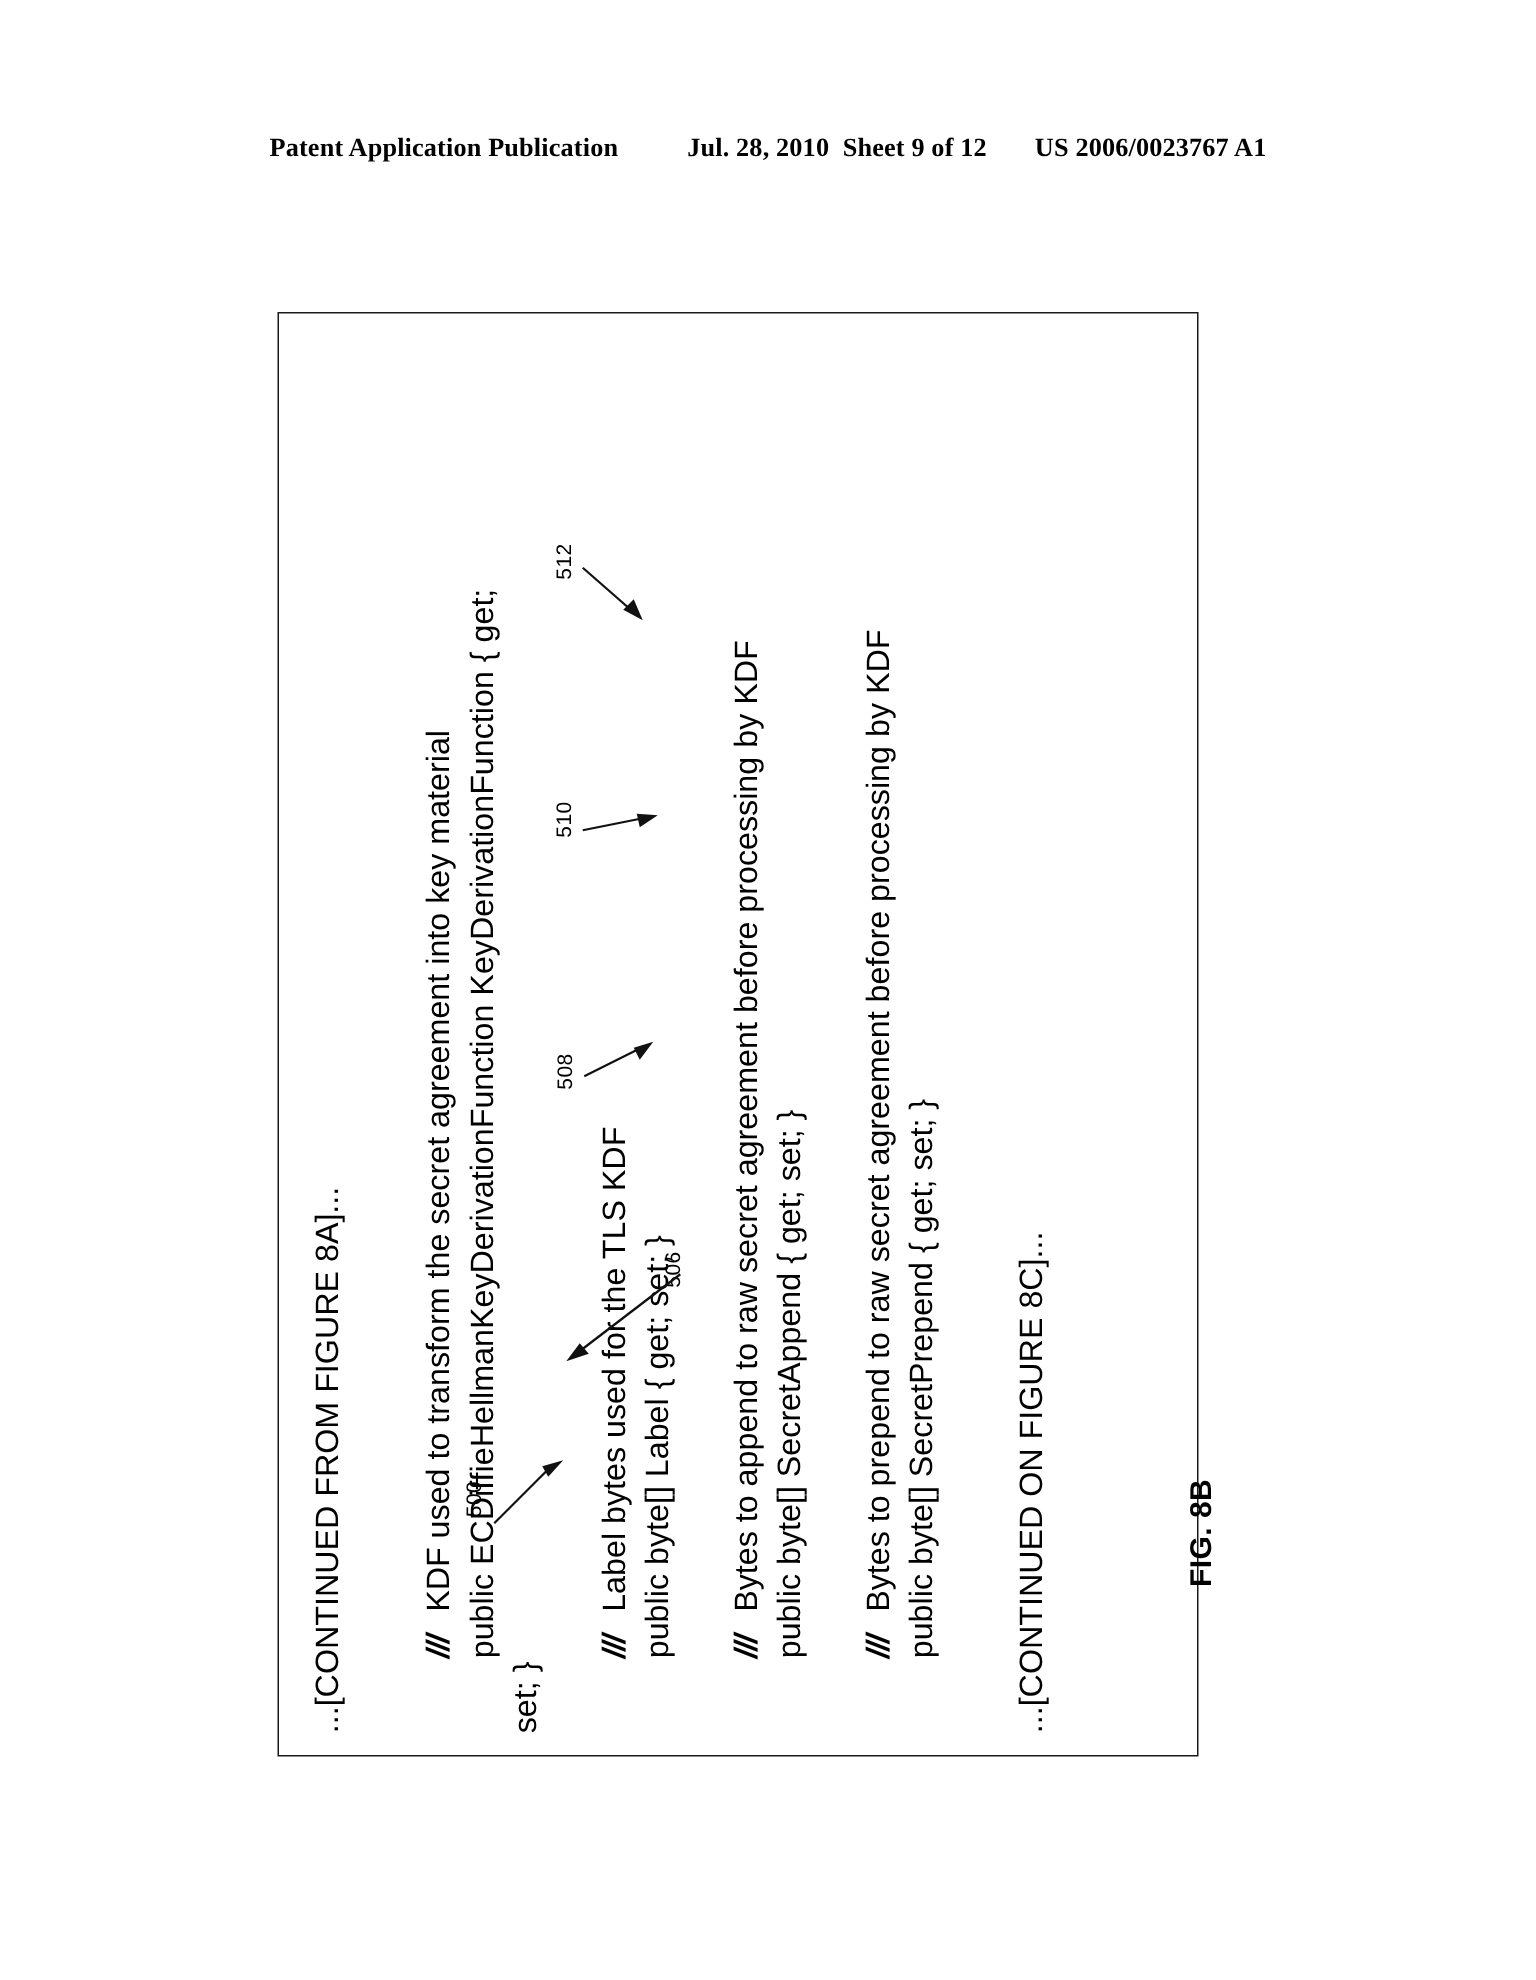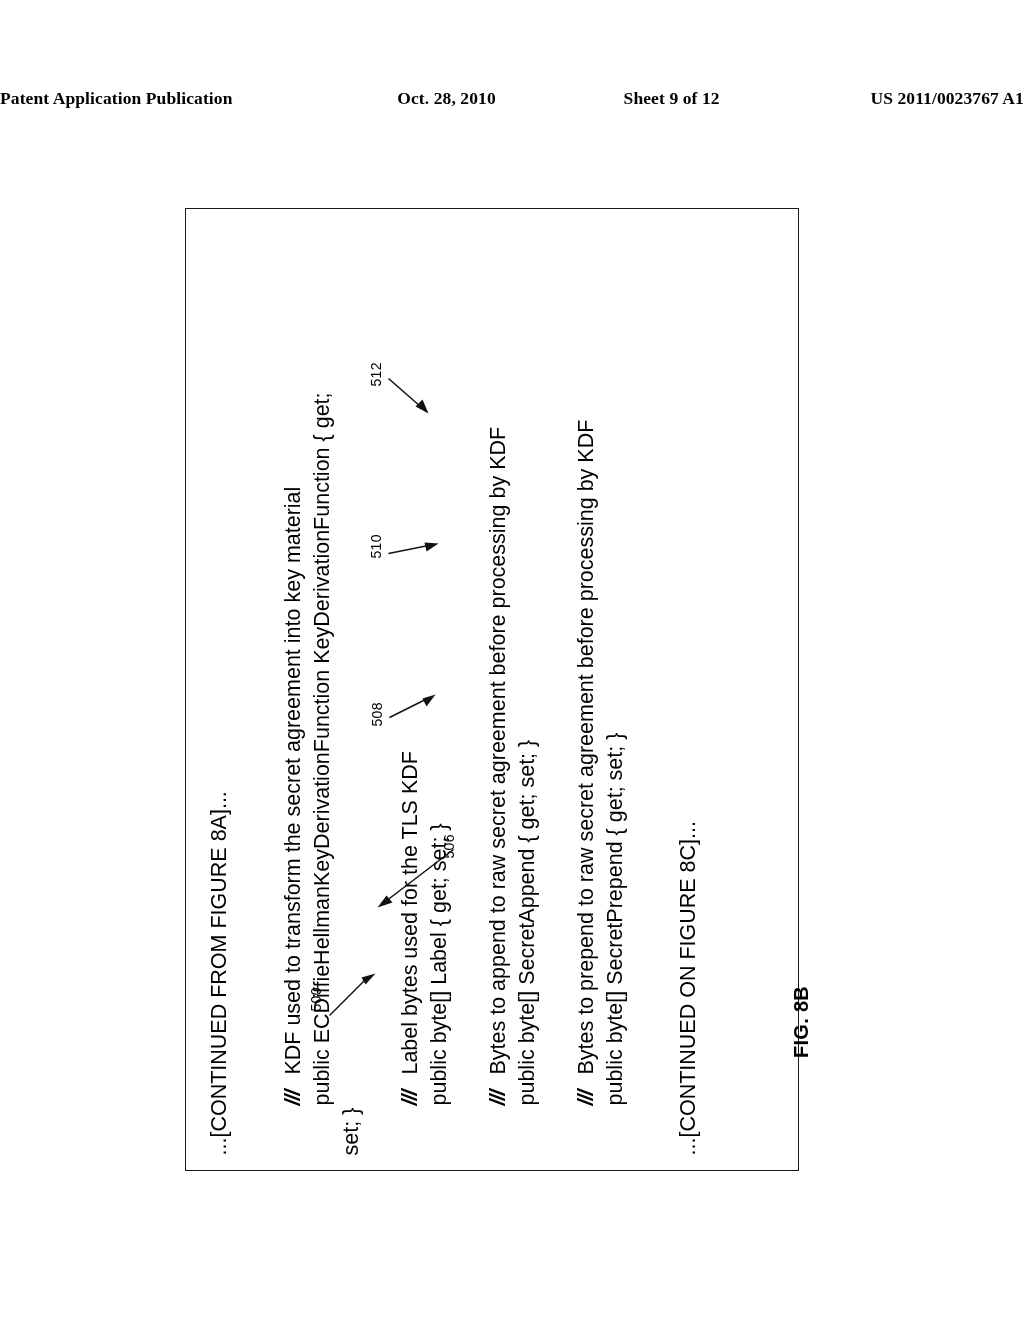--- a/index.html
+++ b/index.html
@@ -17,21 +17,21 @@
   }
 
   
   .page-header {
     position: absolute;
     top: 88px;
     left: 0;
     width: 1024px;
     height: 26px;
     display: flex;
-    justify-content: space-between;
+    justify-content: center;
     align-items: baseline;
     font-family: "Liberation Serif", serif;
     font-weight: bold;
     font-size: 17.5px;
     letter-spacing: 0.1px;
     white-space: nowrap;
   }
   .hdr-pub      { margin-right: 46px; }
   .hdr-date     { margin-right: 9px; }
   .hdr-sheet    { margin-right: 32px; }
@@ -114,23 +114,23 @@
     transform: rotate(-90deg);
     transform-origin: 0 0;
     white-space: nowrap;
   }
 </style>
 </head>
 <body>
 
 <div class="page-header">
   <span class="hdr-pub">Patent Application Publication</span>
-  <span class="hdr-date">Oct. 28, 2010</span>
+  <span class="hdr-date">Jul. 28, 2010</span>
   <span class="hdr-sheet">Sheet 9 of 12</span>
-  <span class="hdr-patno">US 2011/0023767 A1</span>
+  <span class="hdr-patno">US 2006/0023767 A1</span>
 </div>
 
 <div class="figure-box">
   <div class="rot-plane">
 
     <div class="code-body">
 
       <div class="line tall indent0">...[CONTINUED FROM FIGURE 8A]...</div>
 
       <div class="gap-lg"></div>

